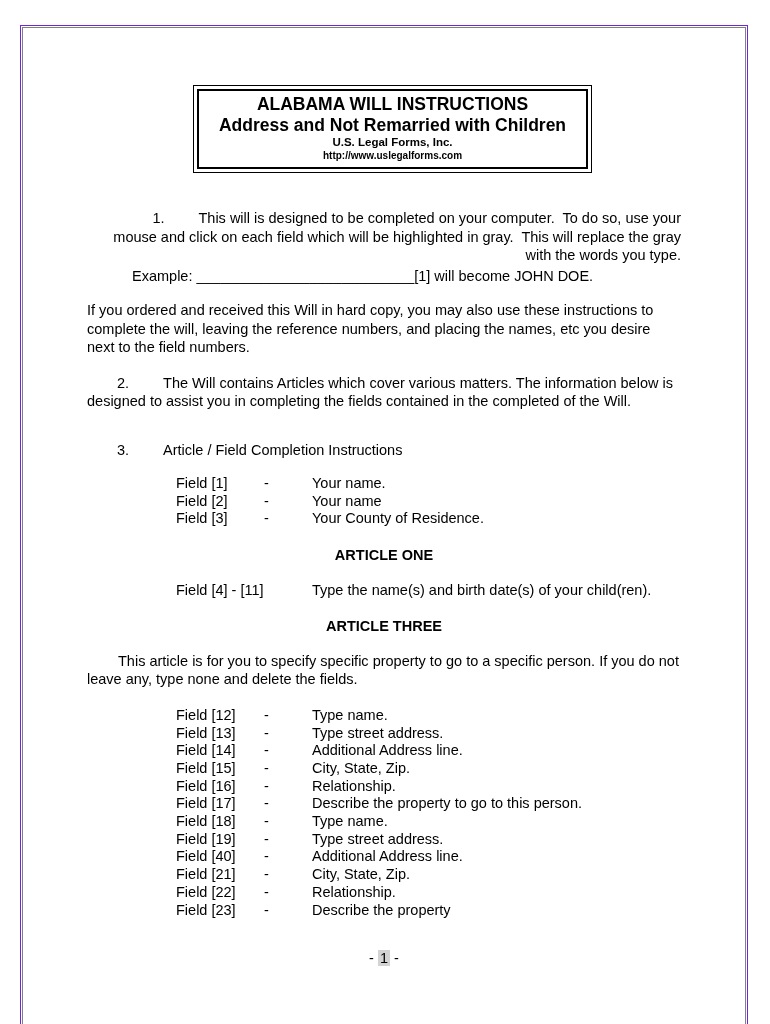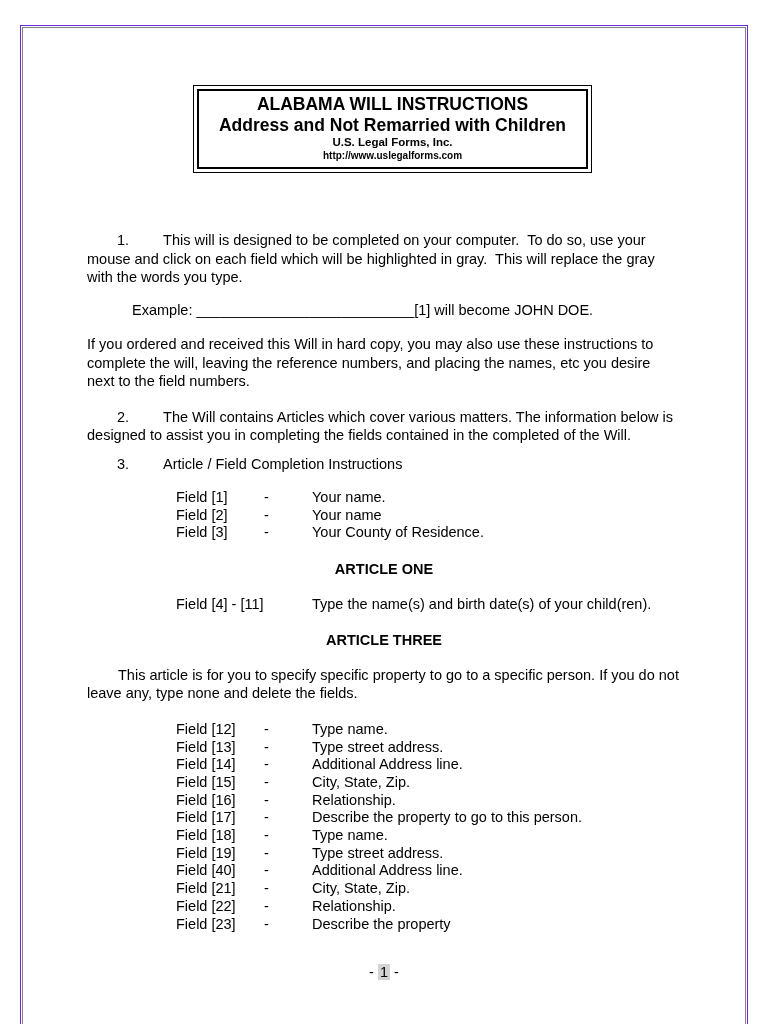--- a/index.html
+++ b/index.html
@@ -41,25 +41,25 @@
   .hb-subtitle { font-size: 17.5px; font-weight: bold; line-height: 21px; }
   .hb-company  { font-size: 11.5px; font-weight: bold; line-height: 13px; }
   .hb-url      { font-size: 10px; font-weight: bold; line-height: 13px; }
 
   .para { text-align: left; }
   .ptext { white-space: pre-wrap; }
   .numbered { text-indent: 30px; }
   .num { display: inline; }
   .tab { display: inline-block; width: 34px; }
 
-  .p1       { margin-top: 58px; }
-  .example  { margin-top: 14px; margin-left: 45px; white-space: pre-wrap; }
+  .p1       { margin-top: 36px; text-align: right; }
+  .example  { margin-top: 2px; margin-left: 45px; white-space: pre-wrap; }
   .hardcopy { margin-top: 16px; }
   .p2       { margin-top: 17px; }
-  .p3       { margin-top: 10px; }
+  .p3       { margin-top: 30px; }
 
   .field-list { margin-top: 16px; }
   .field-list.second { margin-top: 18px; }
   .frow {
     display: grid;
     grid-template-columns: 88px 48px auto;
     margin-left: 89px;
     line-height: 17.7px;
   }
   .frow.range {

